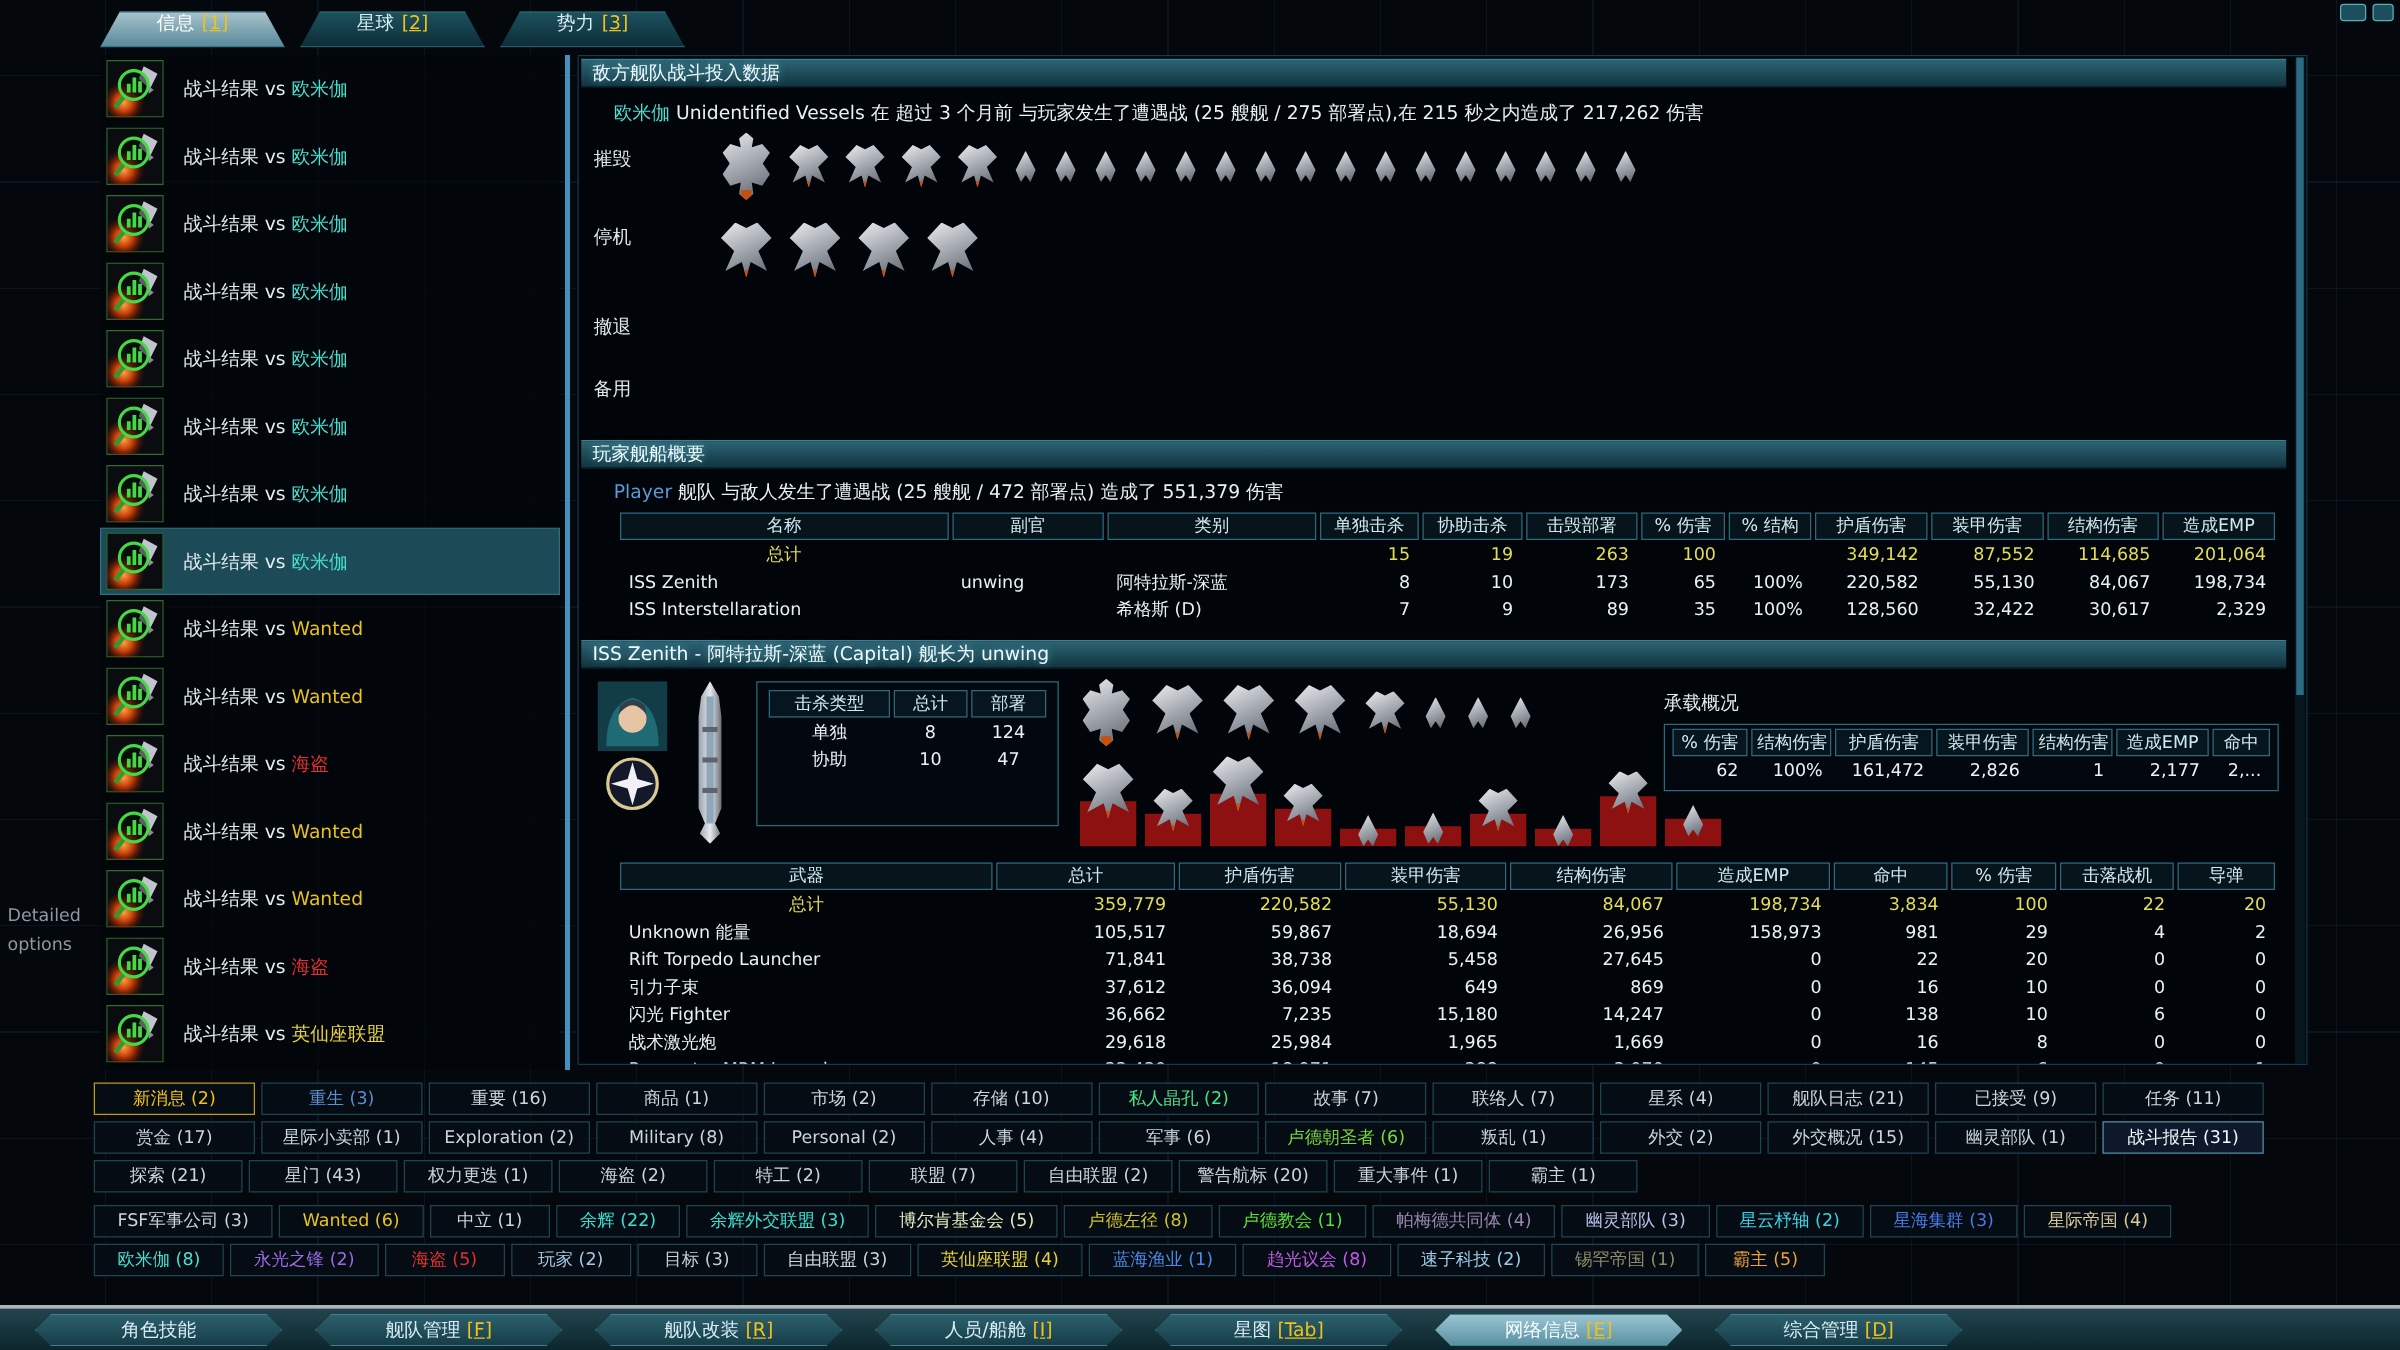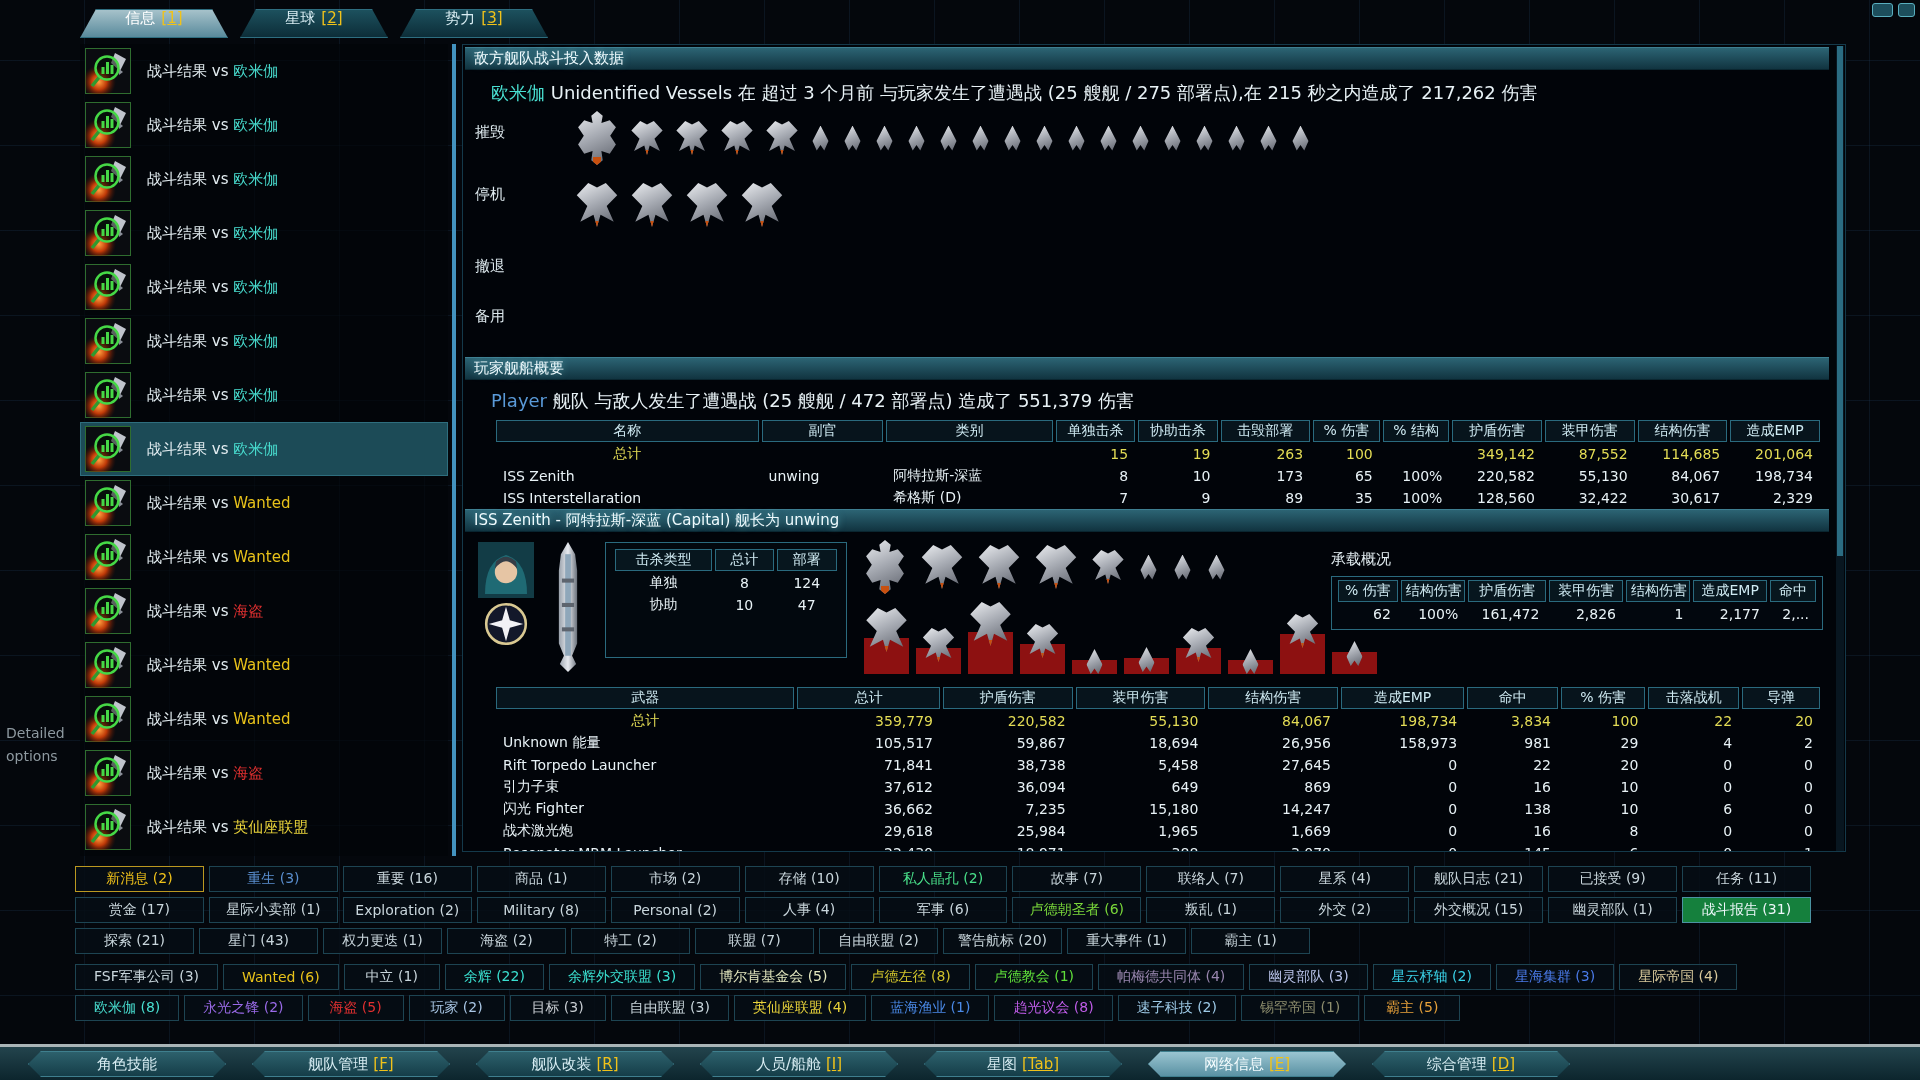--- a/index.html
+++ b/index.html
@@ -42,21 +42,21 @@
   
   #main{position:absolute;left:462px;top:44px;width:1384px;height:808px;background:#010409;
     border:1px solid #14394a;z-index:2;overflow:hidden;}
   #main-scroll{position:absolute;right:1px;top:1px;width:8px;height:806px;background:#081620;}
   #main-scroll .thumb{position:absolute;left:1px;top:0;width:6px;height:510px;background:#2b6c82;}
   .main-inner{padding:2px 16px 0 2px;}
   .section-bar{height:23px;display:flex;align-items:center;padding:0 9px;font-size:15px;color:#eefafd;
     background:linear-gradient(180deg,#2c6474 0%,#113440 100%);
     border-top:1px solid #3e7f91;border-bottom:1px solid #0a2630;
     text-shadow:0 0 7px rgba(130,225,245,.55);}
-  .enc-line{margin:11px 0 2px 10px;font-size:18px;color:#e8f2f6;padding-left:16px;}
+  .enc-line{margin:11px 0 2px 10px;font-size:15px;color:#e8f2f6;padding-left:16px;}
 
   .ship-row{display:flex;margin-left:10px;}
   .ship-row .ship-row-label{width:100px;font-size:15px;color:#dde9ee;flex:0 0 auto;padding-top:16px;}
   .ship-row .ship-row-icons{display:flex;align-items:center;gap:11px;min-height:62px;flex-wrap:nowrap;}
   .ship-row.r2 .ship-row-icons{min-height:72px;}
   .ship-row.r3 .ship-row-icons,.ship-row.r4 .ship-row-icons{min-height:50px;}
 
   .ship{display:inline-block;position:relative;flex:0 0 auto;
     background:linear-gradient(155deg,#eceef1 0%,#a8acb4 45%,#585c66 100%);}
   .ship::after{content:"";position:absolute;bottom:0;left:41%;width:18%;height:14%;background:#c8500f;}
@@ -95,21 +95,21 @@
   #filters{position:absolute;left:75px;top:866px;width:1736px;z-index:2;}
   .filter-row{display:flex;gap:5px;margin-bottom:5px;}
   .filter-row.row3{margin-bottom:6px;}
   .filter-row.row4{margin-top:10px;}
   .filter-btn{height:26px;background:rgba(6,14,20,.88);border:1px solid #1d4452;color:#c9d6dc;
     font-size:14px;font-family:inherit;white-space:nowrap;cursor:pointer;}
   .row1 .filter-btn,.row2 .filter-btn{flex:1 1 0;}
   .row3 .filter-btn{width:119px;}
   .row4 .filter-btn,.row5 .filter-btn{padding:0 18px;min-width:96px;}
   .filter-btn.active-yellow{border-color:#bb9820;color:#f0c21a;}
-  .filter-btn.selected{background:#15803d;border-color:#4b93a2;color:#eef7fa;}
+  .filter-btn.selected{background:#0f172a;border-color:#4b93a2;color:#eef7fa;}
 
   
   #bottombar{position:absolute;left:0;top:1044px;width:1920px;height:36px;z-index:3;
     background:linear-gradient(180deg,#23444d 0%,#0c252d 100%);border-top:3px solid #aab5b7;}
   #bottombar .btns{display:flex;gap:26px;padding:4px 0 0 28px;}
   .bb-btn{width:198px;height:26px;display:flex;align-items:center;justify-content:center;gap:5px;
     font-size:15px;color:#d8edf3;font-family:inherit;border:none;cursor:pointer;
     clip-path:polygon(13px 0,calc(100% - 13px) 0,100% 50%,calc(100% - 13px) 100%,13px 100%,0 50%);
     background:linear-gradient(180deg,#2e626e 0%,#143c47 100%);
     box-shadow:inset 0 0 0 1px #3f7f8e;}
@@ -511,21 +511,21 @@
                 <td class="c-num">100%</td>
                 <td class="c-num">128,560</td>
                 <td class="c-num">32,422</td>
                 <td class="c-num">30,617</td>
                 <td class="c-num">2,329</td>
               </tr>
             </tbody>
           </table>
         </div>
 
-      <div class="section-bar" style="">
+      <div class="section-bar" style="margin-top:13px">
         <span>ISS Zenith - 阿特拉斯-深蓝 (Capital) 舰长为 unwing</span>
       </div>
 
       <div id="ship-detail">
         <div class="portrait-col">
           <svg width="56" height="56" viewBox="0 0 28 28">
             <rect width="28" height="28" fill="#123c46"></rect>
             <path d="M3.5 26 Q3.5 9.5 14 6.5 Q24.5 9.5 24.5 26 Z" fill="#1f6a74"></path>
             <circle cx="14" cy="15" r="5.6" fill="#e6c5a4"></circle>
             <path d="M8.4 13.4 Q14 5.8 19.6 13.4 L19 9.8 Q14 5 9 9.8 Z" fill="#353d46"></path>

